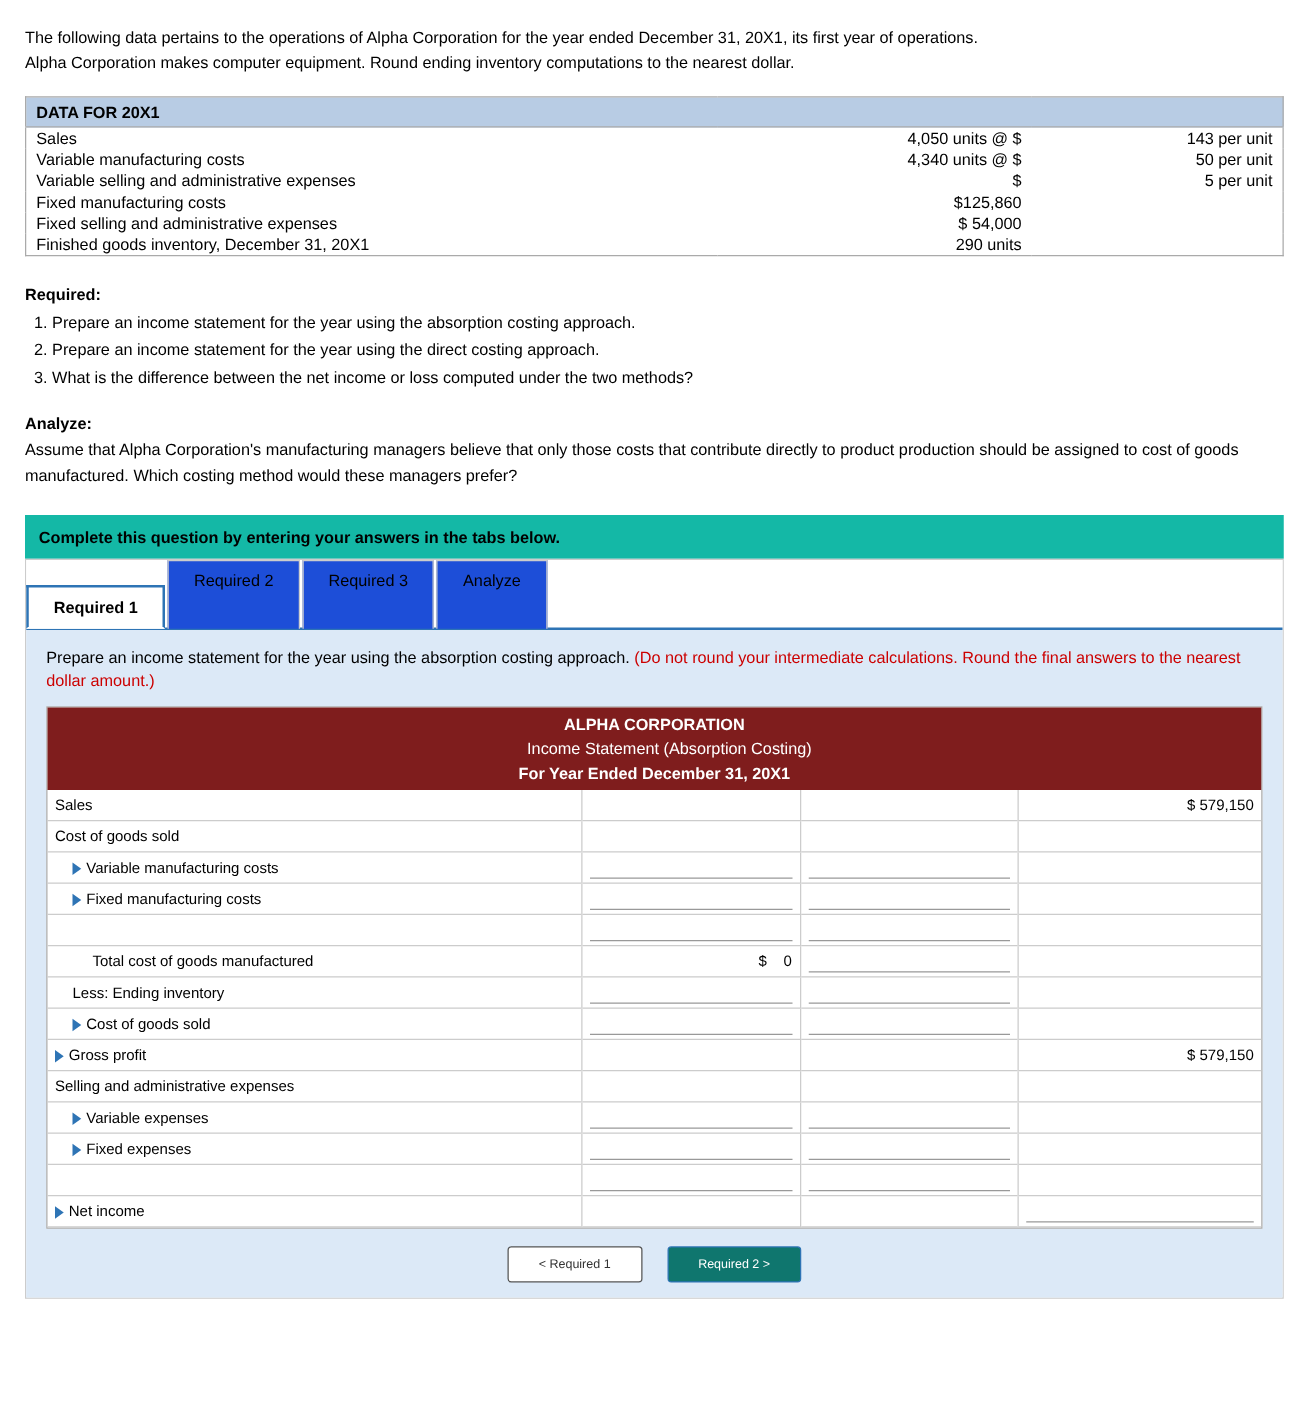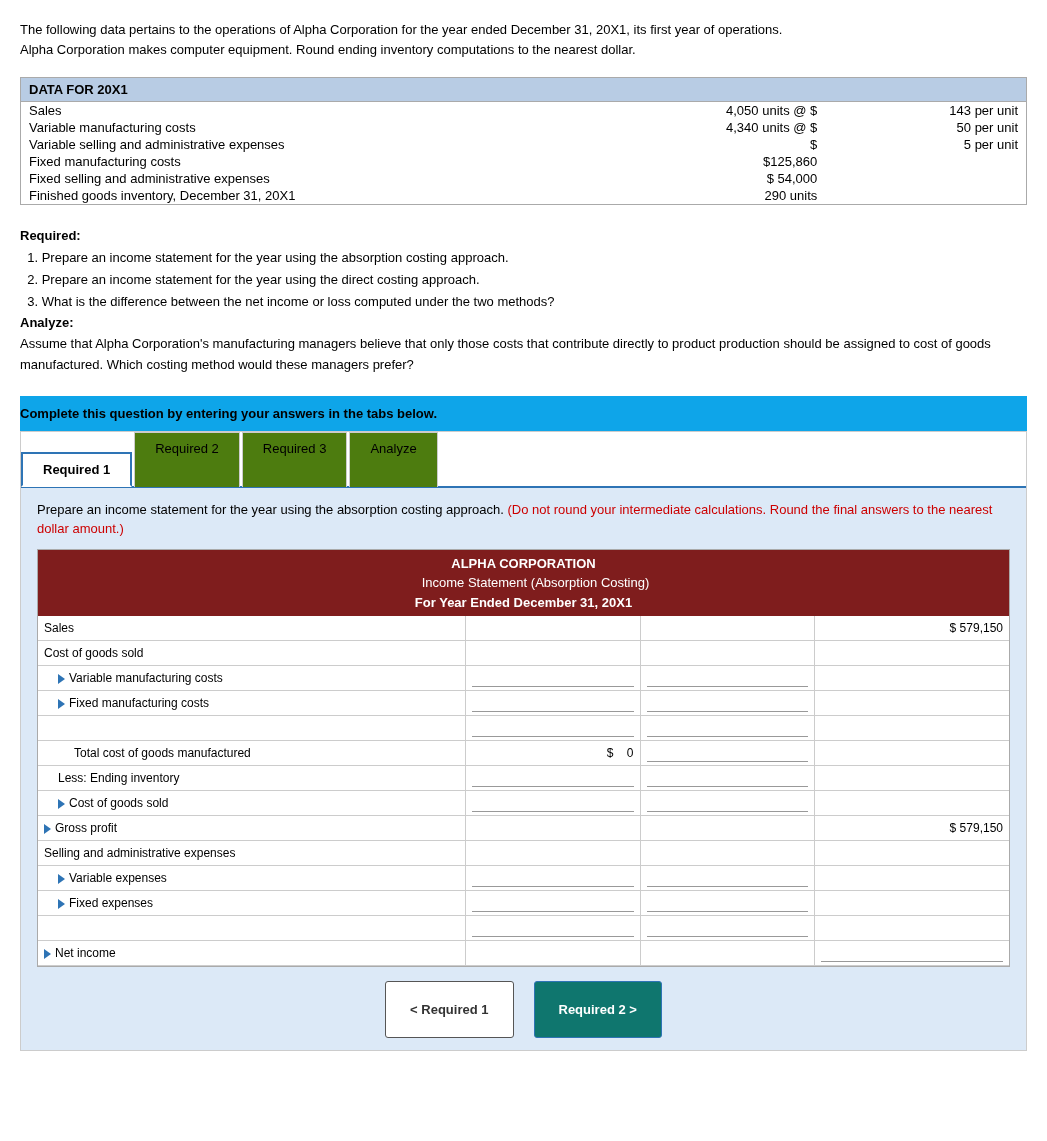--- a/index.html
+++ b/index.html
@@ -35,37 +35,38 @@
       vertical-align: top;
     }
     .data-table .data-row td {
       padding: 1px 8px;
     }
     .data-col-label { width: 55%; }
     .data-col-qty { width: 25%; text-align: right; }
     .data-col-unit { width: 20%; text-align: right; }
 
     .required-section {
+      margin-bottom: 16px;
       line-height: 1.7;
     }
     .required-section .title {
       font-weight: bold;
     }
 
     .analyze-section {
       margin-bottom: 20px;
       line-height: 1.6;
     }
     .analyze-section .title {
       font-weight: bold;
     }
 
     .complete-box {
-      background: #0ea5e9;
-      padding: 10px 0;
+      background: #14b8a6;
+      padding: 10px 11px;
       font-weight: bold;
       margin-bottom: 0;
       font-size: 13px;
     }
 
     .tabs-container {
       border: 1px solid #ccc;
       margin-bottom: 0;
     }
 
@@ -73,21 +74,21 @@
       display: flex;
       border-bottom: 2px solid #2e74b5;
       background: #fff;
     }
     .tab {
       padding: 8px 20px;
       border: 1px solid #ccc;
       border-bottom: none;
       cursor: pointer;
       font-size: 13px;
-      background: #4d7c0f;
+      background: #1d4ed8;
       margin-right: 2px;
       margin-bottom: -1px;
     }
     .tab.active {
       border-top: 2px solid #2e74b5;
       border-left: 2px solid #2e74b5;
       border-right: 2px solid #2e74b5;
       border-bottom: 2px solid #fff;
       font-weight: bold;
       background: #fff;
@@ -167,23 +168,23 @@
     .row-indent1 { padding-left: 20px !important; }
     .row-indent2 { padding-left: 36px !important; }
 
     .nav-buttons {
       display: flex;
       justify-content: center;
       gap: 20px;
       margin-top: 14px;
     }
     .nav-btn {
-      padding: 20px 24px;
-      font-size: 13px;
-      font-weight: bold;
+      padding: 8px 24px;
+      font-size: 10px;
+      font-weight: normal;
       cursor: pointer;
       border: 1px solid #555;
       border-radius: 3px;
     }
     .nav-btn.prev {
       background: #fff;
       color: #333;
     }
     .nav-btn.next {
       background: #0f766e;

